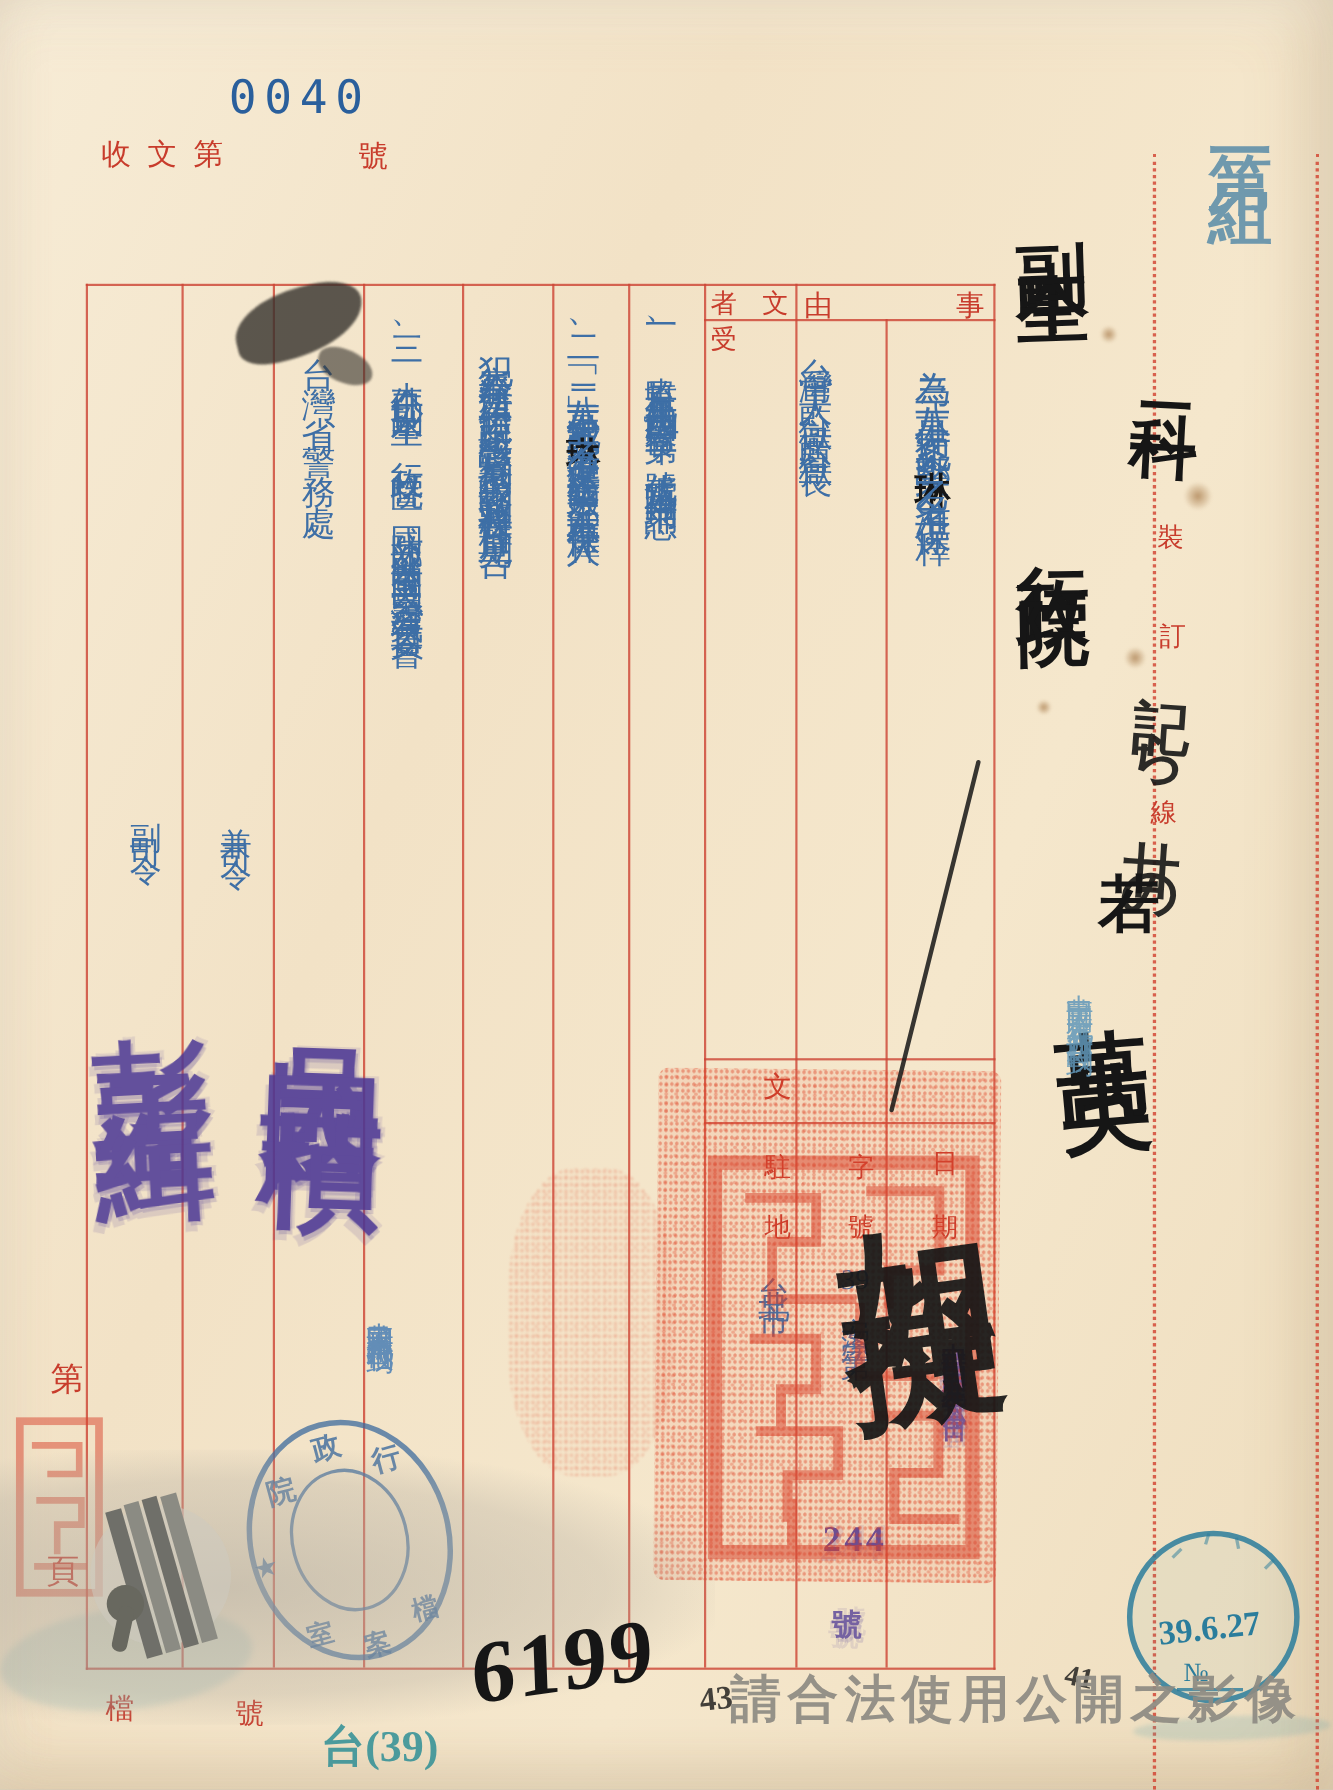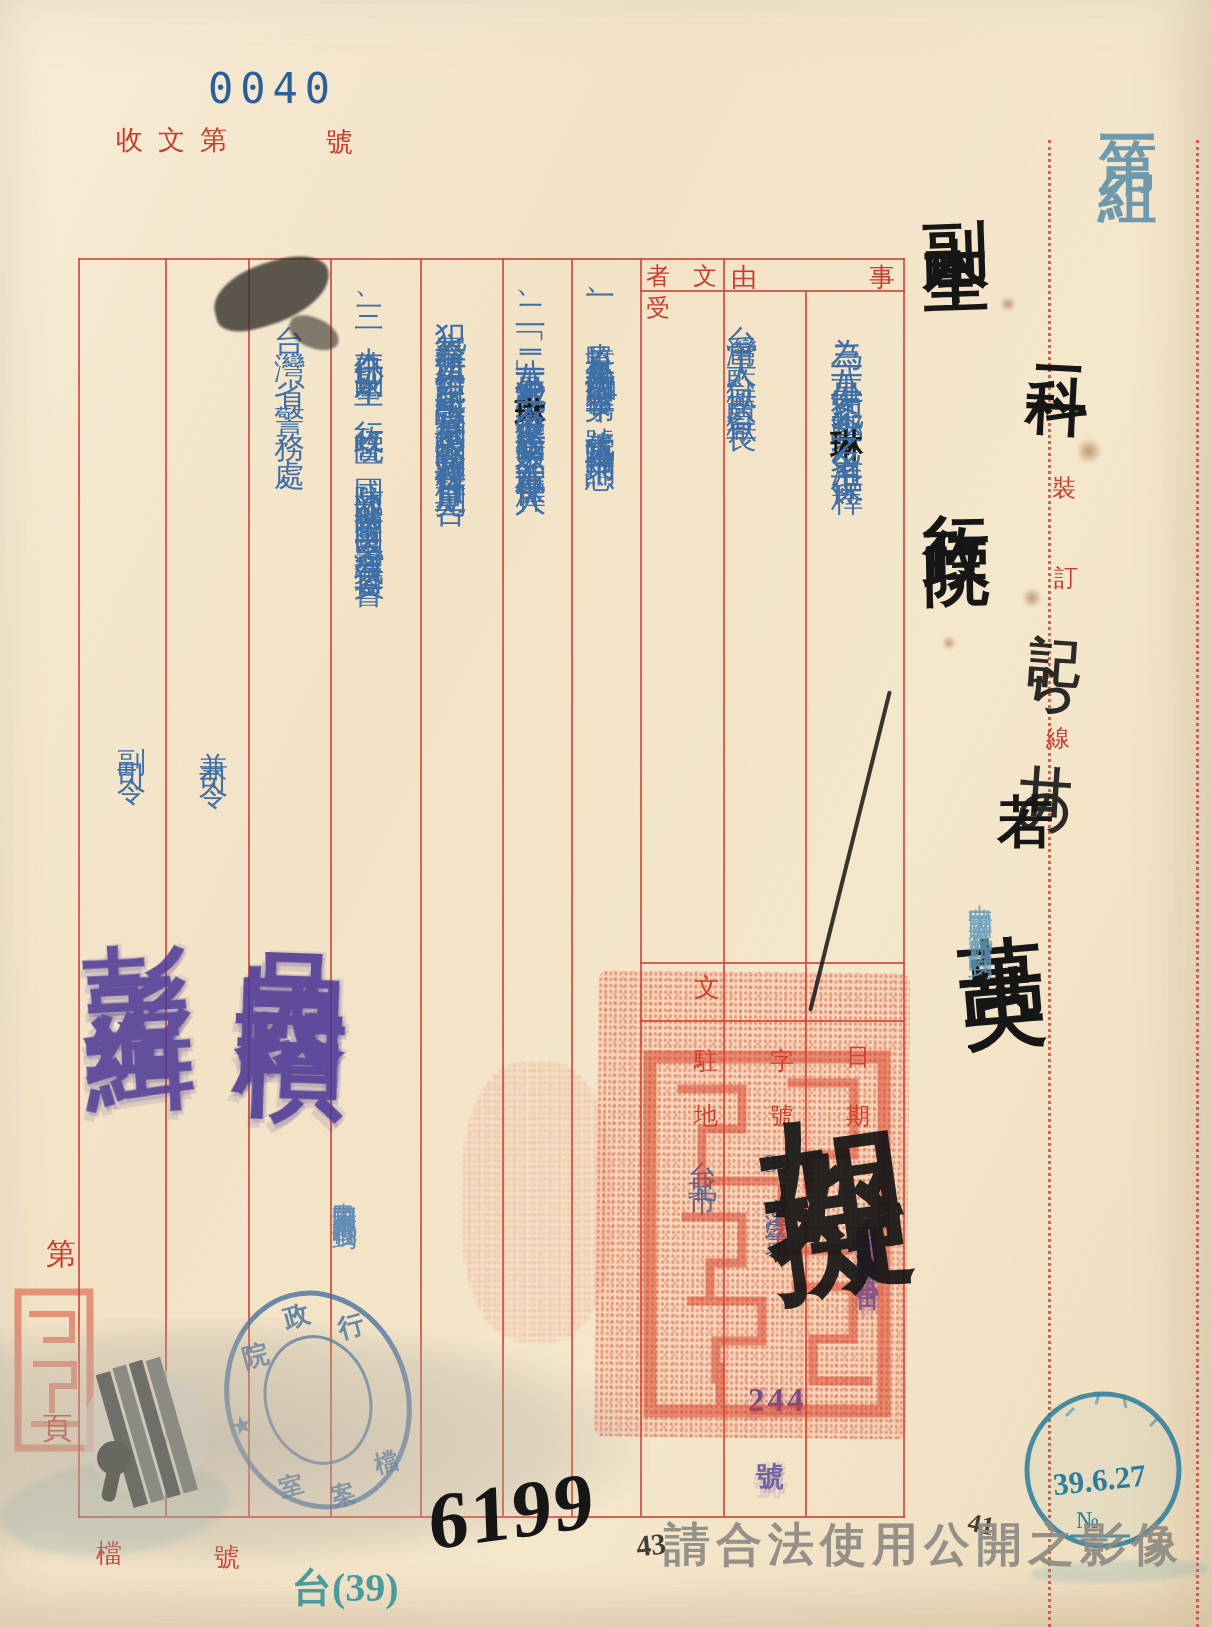--- a/index.html
+++ b/index.html
@@ -46,21 +46,21 @@
   <div class="vl" style="left:502px;top:258px;height:1258px;"></div>
   <div class="vl" style="left:571px;top:258px;height:1258px;"></div>
   <div class="vl" style="left:640px;top:258px;height:1258px;"></div>
   <div class="vl" style="left:723px;top:258px;height:1258px;"></div>
   <div class="vl" style="left:805px;top:290px;height:1226px;"></div>
   <div class="hl" style="left:640px;top:290px;width:265px;"></div>
   <div class="hl" style="left:640px;top:962px;width:265px;"></div>
   <div class="hl" style="left:640px;top:1020px;width:265px;"></div>
 
   <div class="abs mono" style="left:208px;top:64px;font-size:42px;letter-spacing:7px;color:#2a5f9c;">0040</div>
-  <div class="abs red" style="left:92px;top:122px;font-size:27px;letter-spacing:15px;margin-left:24px;">收文第</div>
+  <div class="abs red" style="left:92px;top:122px;font-size:27px;letter-spacing:15px;">收文第</div>
   <div class="abs red" style="left:326px;top:124px;font-size:27px;">號</div>
 
 
   <div class="abs jrow red" style="left:731px;top:260px;width:164px;font-size:26px;">由事</div>
   <div class="abs jrow red" style="left:646px;top:260px;width:71px;font-size:24px;">者文受</div>
 
   <div class="v type" style="left:830px;top:312px;font-size:33px;letter-spacing:9px;">
     <span>為二二八事件案犯鄭榮</span><span class="hand">琳</span><span>乙名准予保釋</span>
   </div>
 

